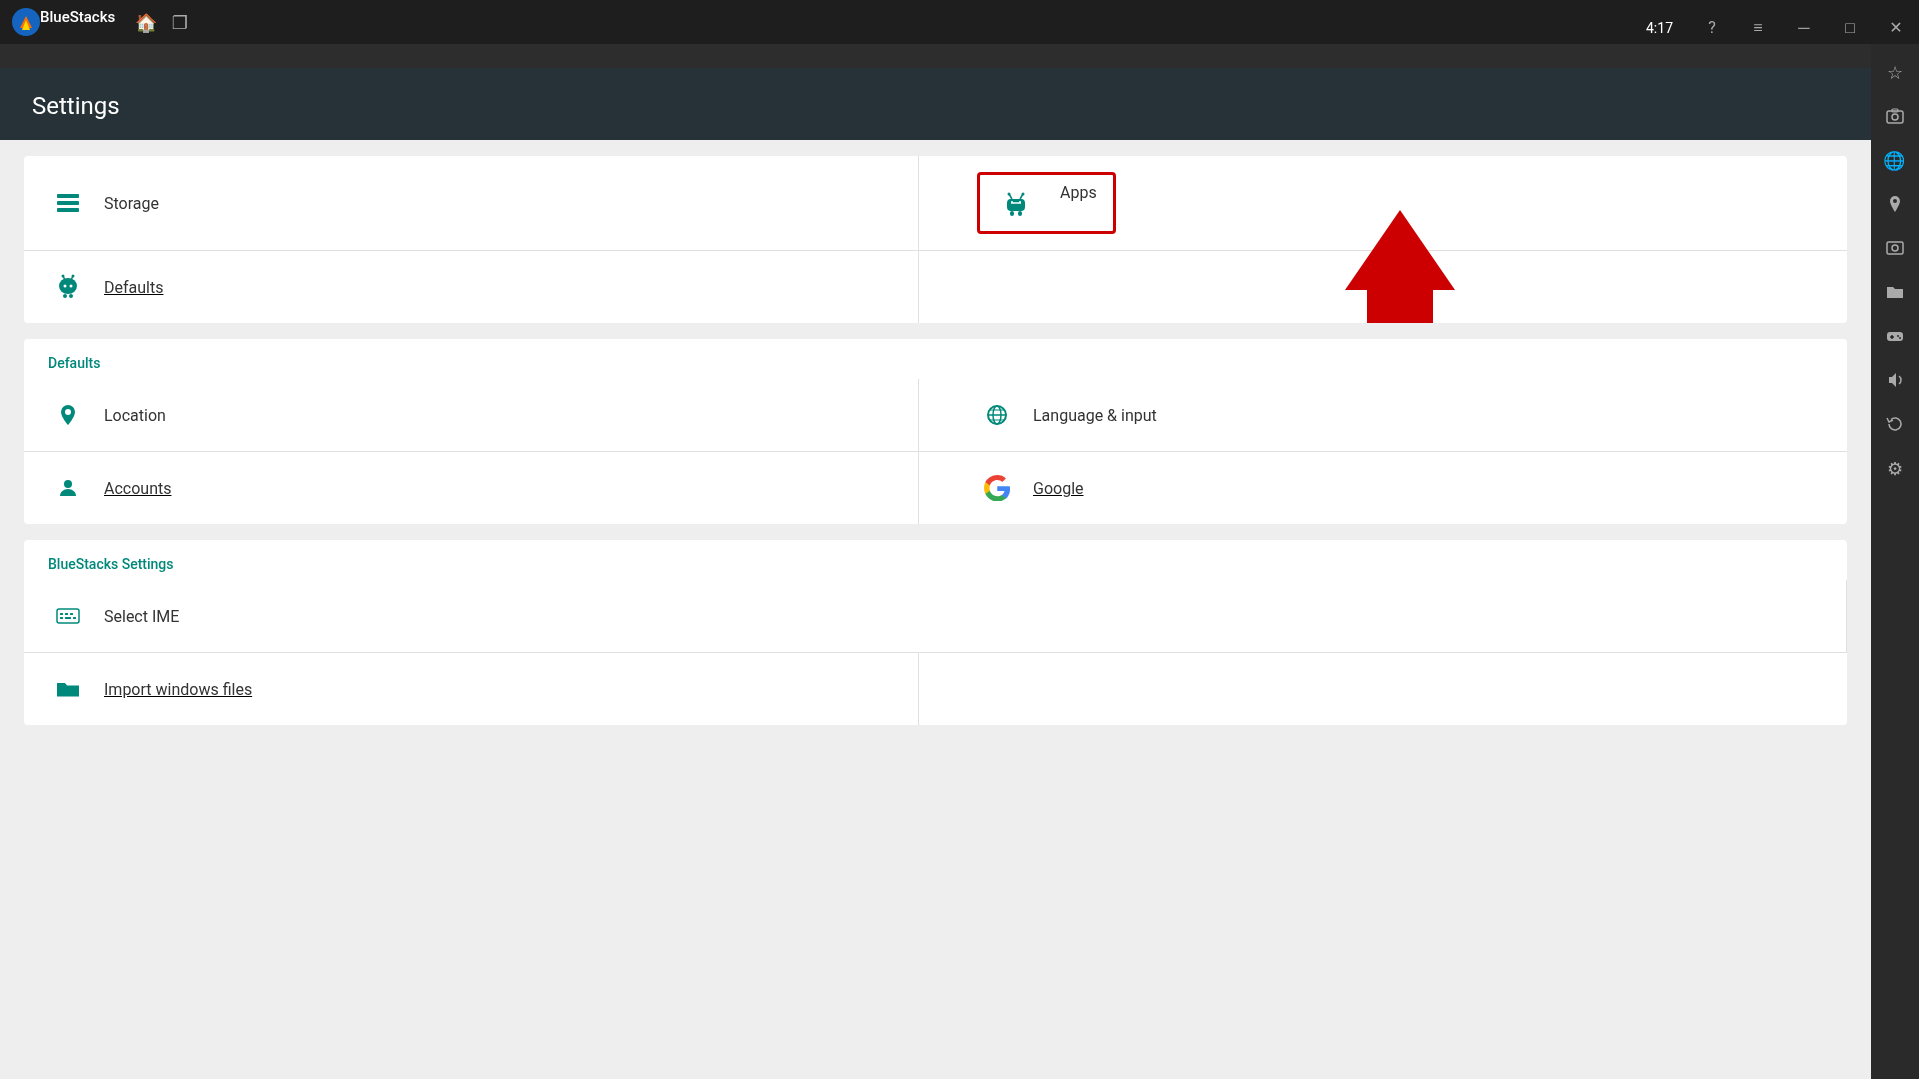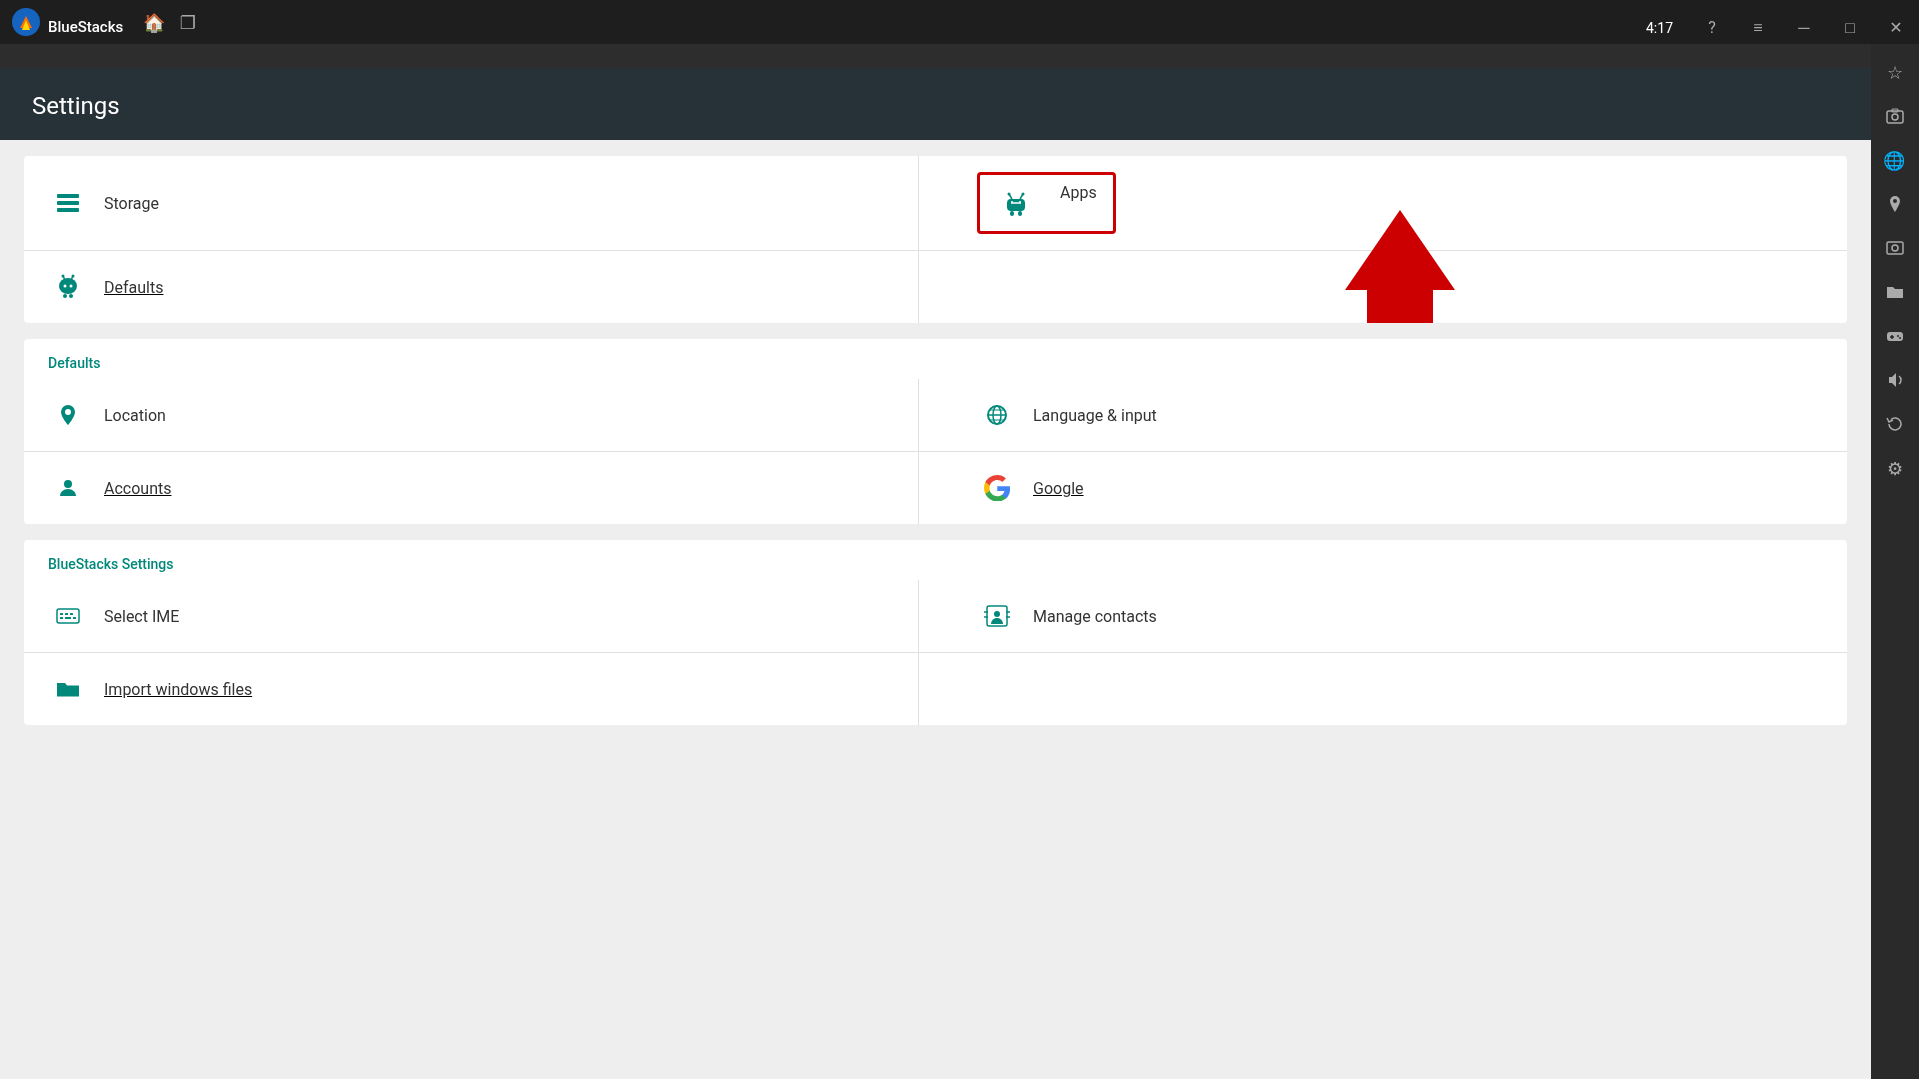--- a/index.html
+++ b/index.html
@@ -17,22 +17,21 @@
       width: 100%;
       height: 44px;
       background: #1e1e1e;
       display: flex;
       align-items: center;
       padding: 0 12px;
       position: relative;
     }
     .titlebar-logo {
       display: flex;
-      align-items: flex-end;
-      gap: 8px;
+      align-items: flex-start;
     }
     .titlebar-app-name {
       color: #ffffff;
       font-size: 15px;
       font-weight: 500;
     }
     .titlebar-nav {
       display: flex;
       align-items: center;
       gap: 14px;
@@ -408,34 +407,20 @@
               <rect x="5" y="10" width="3" height="2" rx="0.5" fill="#00897b"></rect>
               <rect x="10" y="10" width="3" height="2" rx="0.5" fill="#00897b"></rect>
               <rect x="15" y="10" width="3" height="2" rx="0.5" fill="#00897b"></rect>
               <rect x="5" y="14" width="3" height="2" rx="0.5" fill="#00897b"></rect>
               <rect x="10" y="14" width="6" height="2" rx="0.5" fill="#00897b"></rect>
               <rect x="18" y="14" width="3" height="2" rx="0.5" fill="#00897b"></rect>
             </svg>
           </div>
           <span class="row-label">Select IME</span>
         </div>
-        <div class="settings-col">
-          <div class="row-icon">
-            <svg width="26" height="26" viewBox="0 0 26 26" fill="#00897b">
-              <rect x="3" y="3" width="20" height="20" rx="2" stroke="#00897b" stroke-width="1.5" fill="none"></rect>
-              <circle cx="13" cy="11" r="3"></circle>
-              <path d="M7 21c0-3.3 2.7-6 6-6s6 2.7 6 6"></path>
-              <line x1="0" y1="9" x2="4" y2="9" stroke="#00897b" stroke-width="1.5"></line>
-              <line x1="0" y1="14" x2="4" y2="14" stroke="#00897b" stroke-width="1.5"></line>
-              <line x1="22" y1="9" x2="26" y2="9" stroke="#00897b" stroke-width="1.5"></line>
-              <line x1="22" y1="14" x2="26" y2="14" stroke="#00897b" stroke-width="1.5"></line>
-            </svg>
-          </div>
-          <span class="row-label">Manage contacts</span>
-        </div>
       </div>
 
       <div class="settings-two-col">
         <div class="settings-col">
           <div class="row-icon">
             <svg width="26" height="26" viewBox="0 0 26 26" fill="#00897b">
               <path d="M2 7h8l2 2.5h12v11H2z"></path>
             </svg>
           </div>
           <span class="row-label">Import windows files</span>

